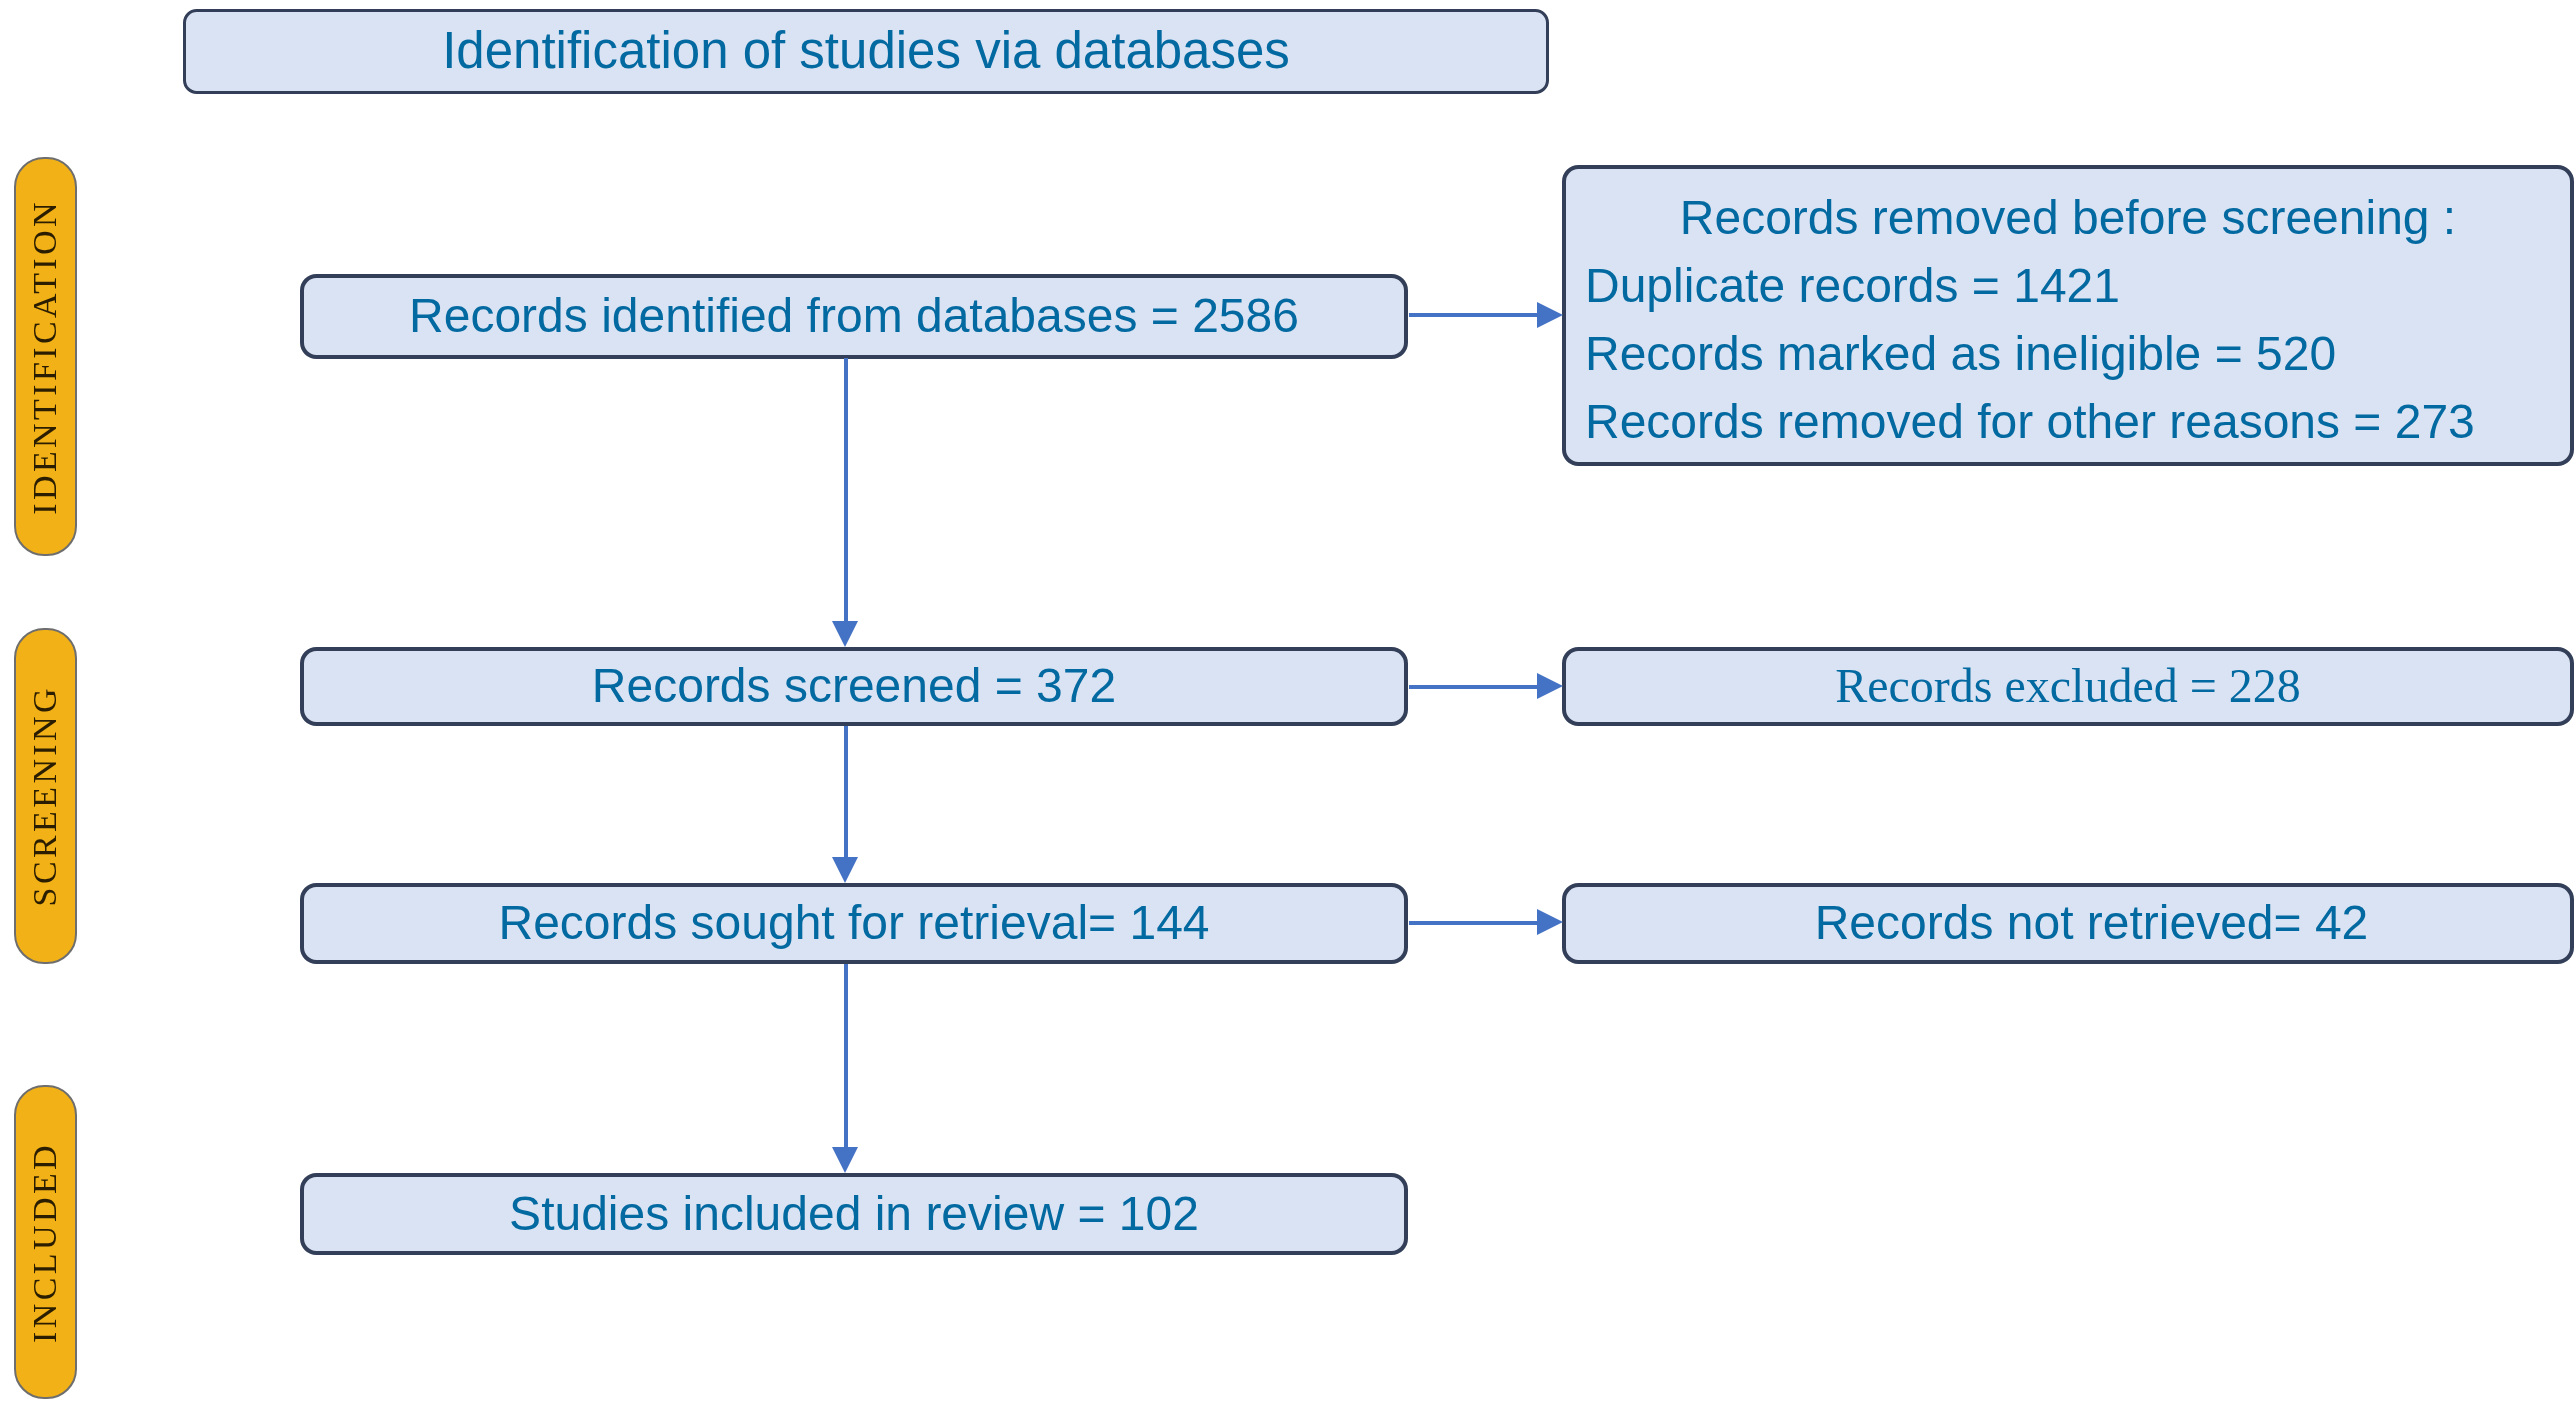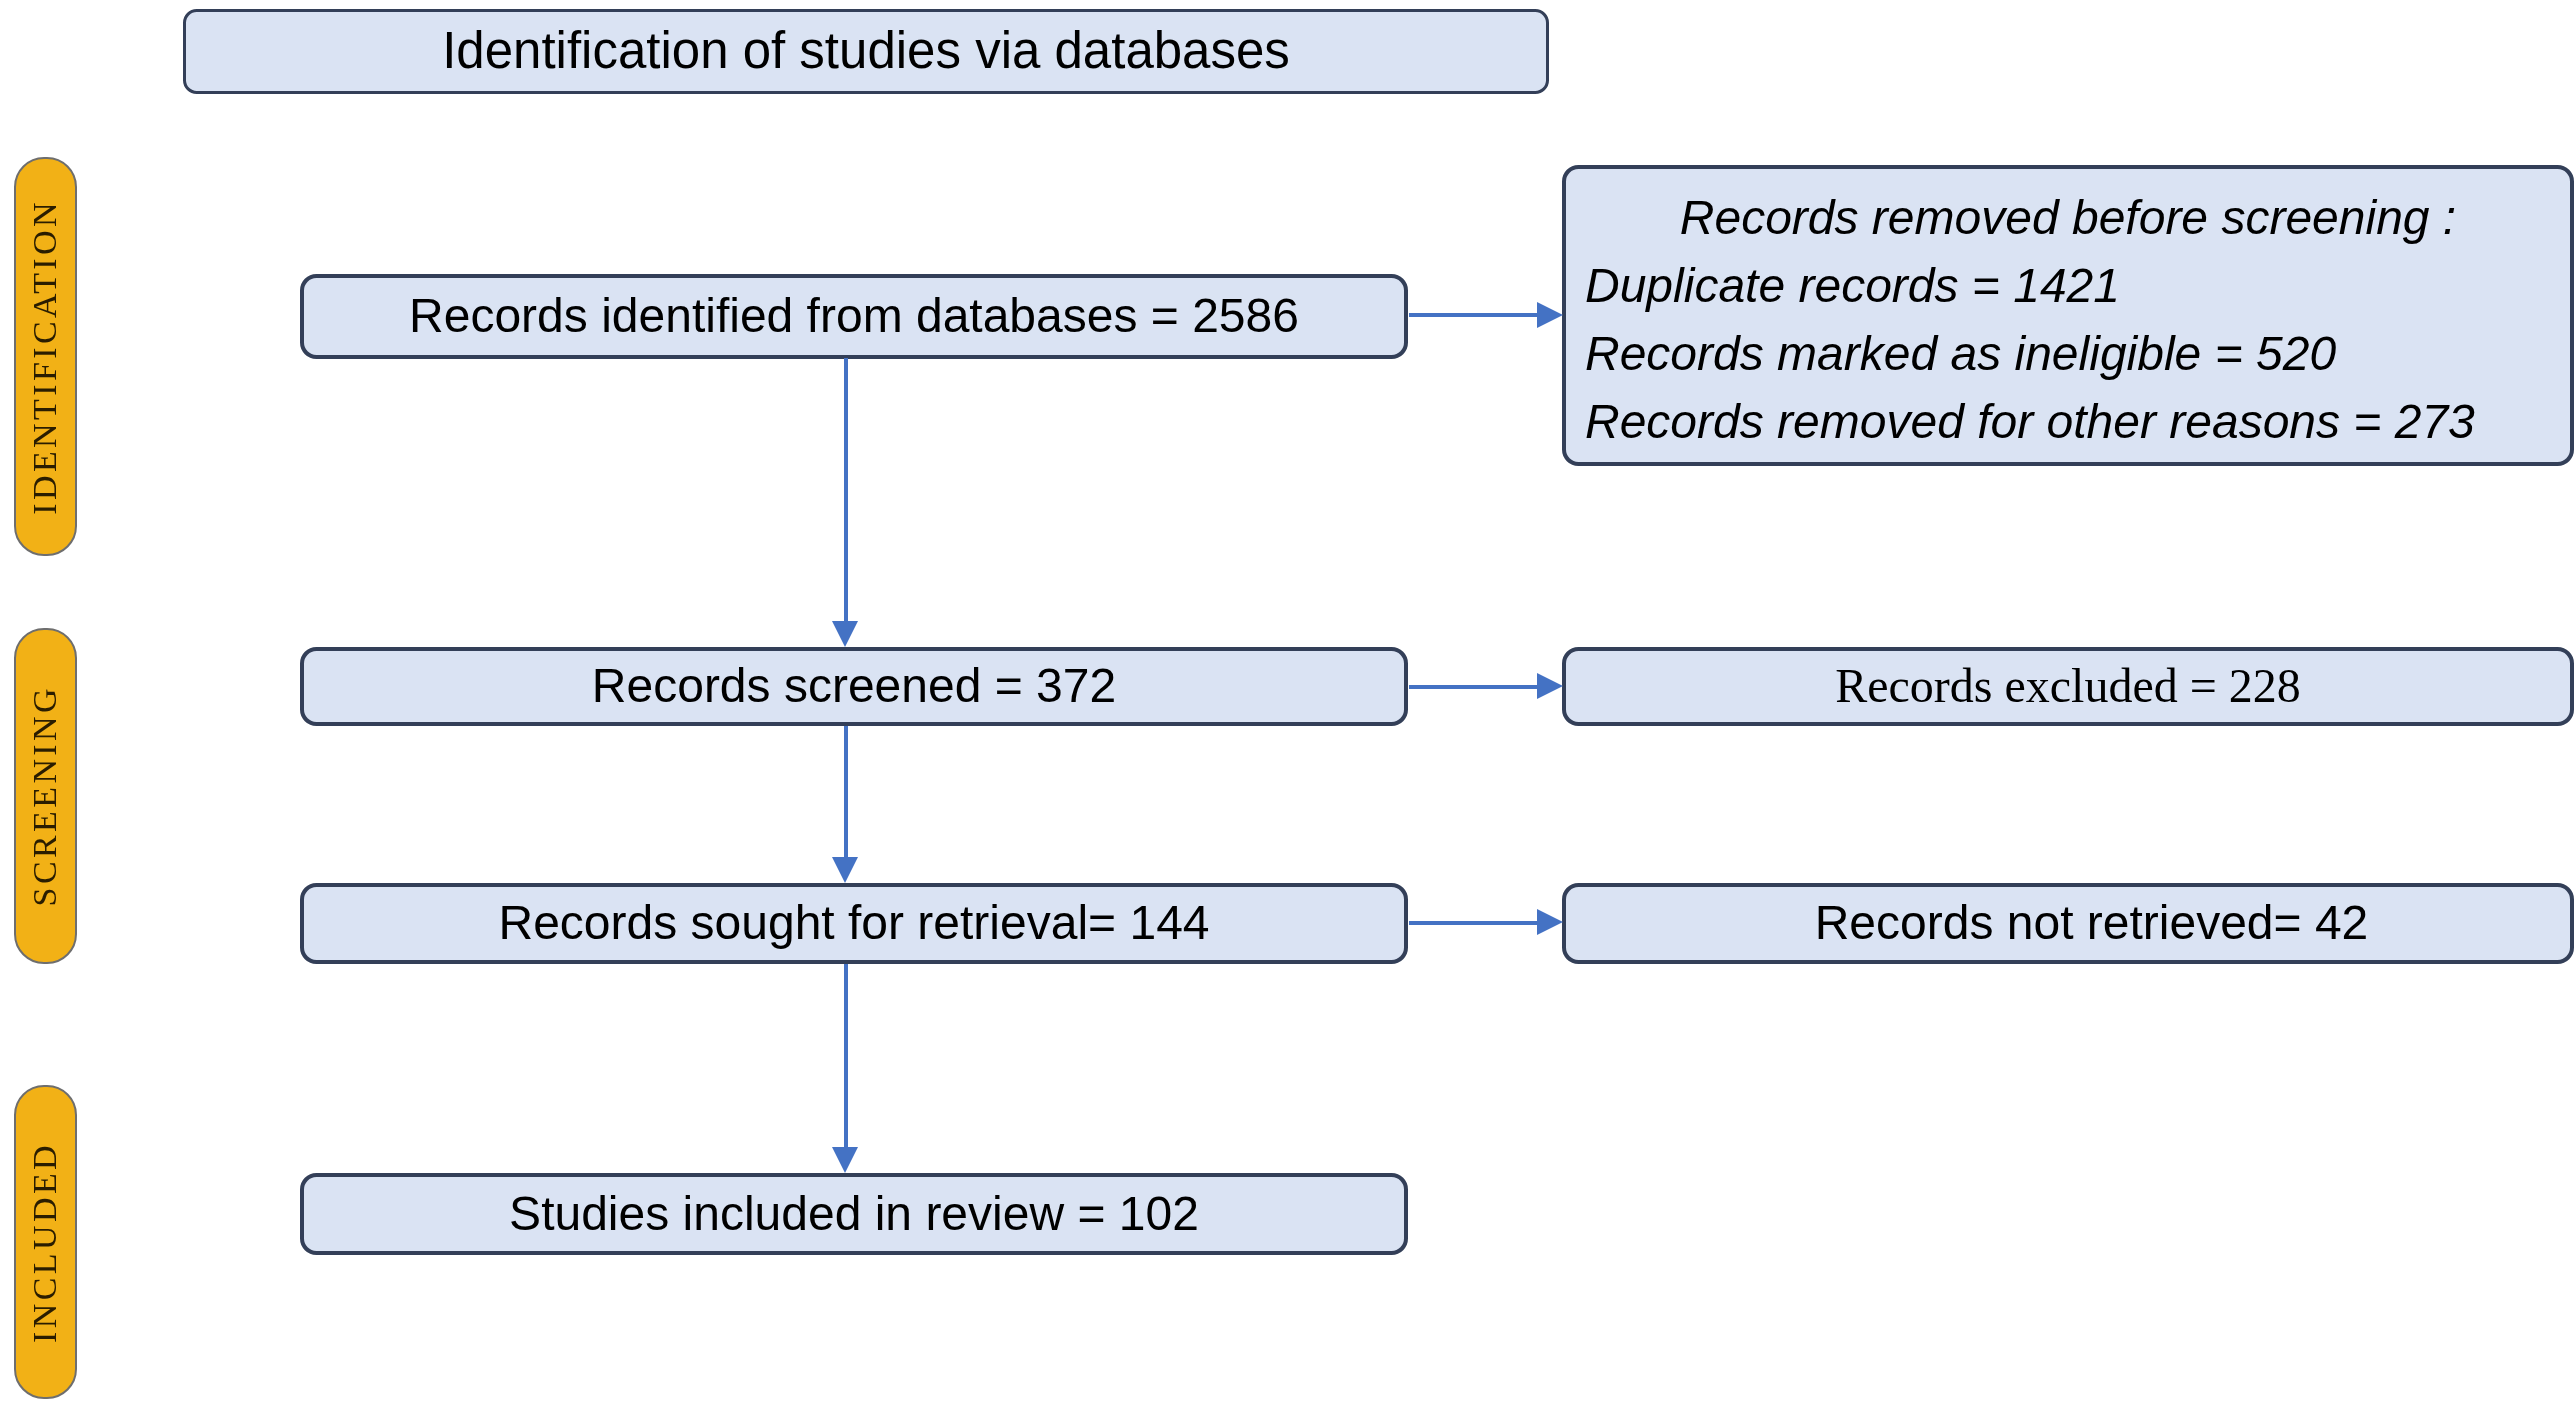--- a/index.html
+++ b/index.html
@@ -16,21 +16,21 @@
     position:absolute;
     box-sizing:border-box;
     background:#dae3f3;
     border:4.1px solid #333f58;
     border-radius:16.4px;
     display:flex;
     align-items:center;
     justify-content:center;
     font-size:48px;
     line-height:1.1;
-    color:#000000;
+    color:#0369a1;
     text-align:center;
   }
   .title-box {
     border-width:3.4px;
     border-radius:13.7px;
     font-size:51px;
   }
   
   .multi-box {
     display:block;
@@ -79,21 +79,21 @@
   #title-box        { left:183px;  top:9px;   width:1366px; height:85px; }
   #stage-identification { left:13.7px; top:157px;  width:63px; height:399px; }
   #stage-screening      { left:13.7px; top:628px;  width:63px; height:336px; }
   #stage-included       { left:13.7px; top:1085px; width:63px; height:314px; }
 
   #box-identified   { left:300px;  top:274px;  width:1108px; height:85px; }
   #box-screened     { left:300px;  top:647px;  width:1108px; height:79px; }
   #box-sought       { left:300px;  top:883px; width:1108px; height:81px; }
   #box-included     { left:300px;  top:1173px; width:1108px; height:82px;text-align:center; }
 
-  #box-removed      { left:1562px; top:165px;  width:1012px; height:301px;font-style:italic; }
+  #box-removed      { left:1562px; top:165px;  width:1012px; height:301px; }
   #box-excluded     { left:1562px; top:647px;  width:1012px; height:79px;font-family:Liberation Serif, serif; }
   #box-notretrieved { left:1562px; top:883px; width:1012px; height:81px;padding-left:47px; }
 
   #varrow1-line { left:844px; top:358px;  width:4.1px; height:264px; }
   #varrow1-head { left:832px; top:621px;  }
   #varrow2-line { left:844px; top:726px; width:4.1px; height:132px; }
   #varrow2-head { left:832px; top:857px; }
   #varrow3-line { left:844px; top:964px; width:4.1px; height:185px; }
   #varrow3-head { left:832px; top:1147px; }
 

